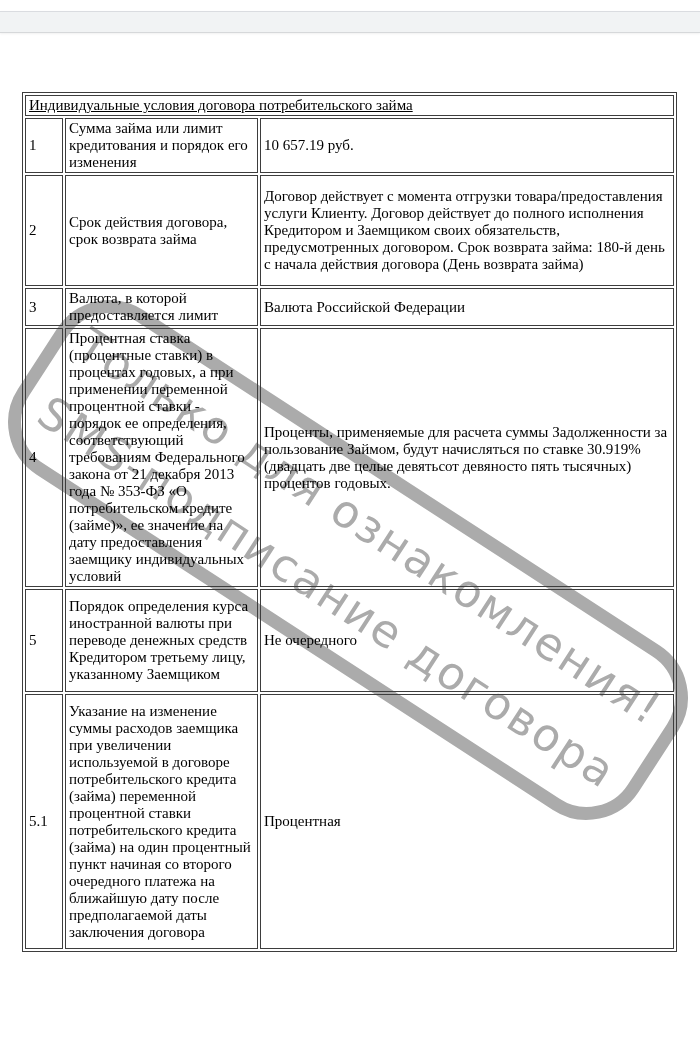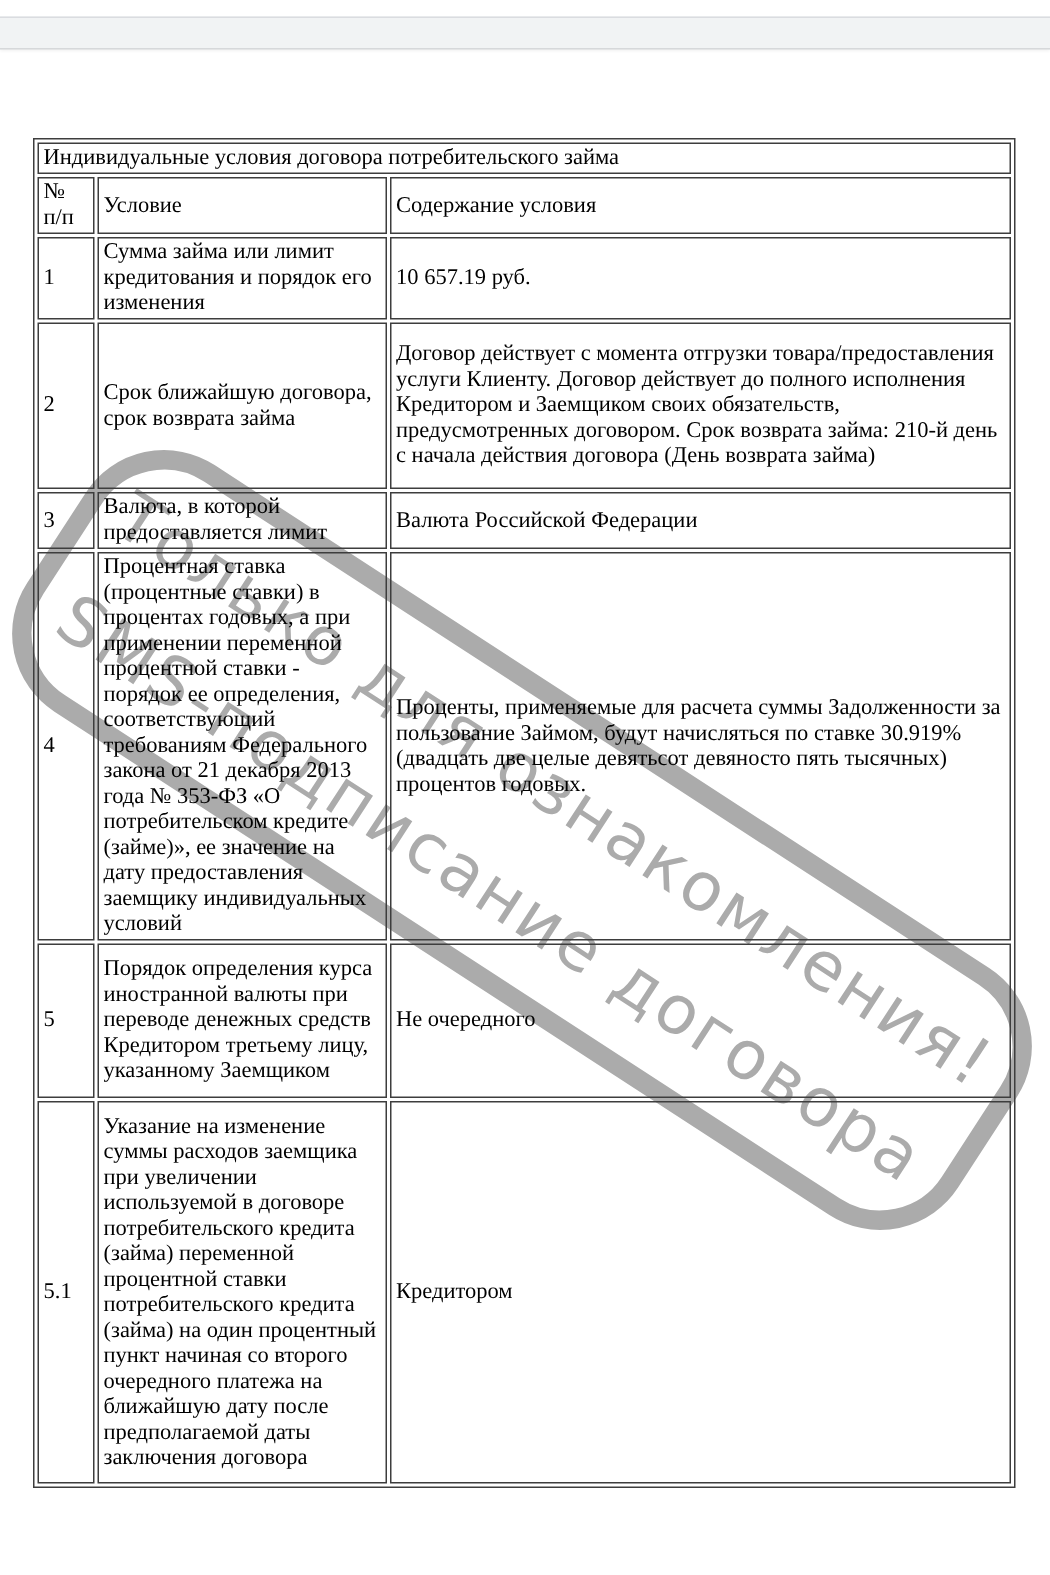--- a/index.html
+++ b/index.html
@@ -27,21 +27,21 @@
     position:absolute;left:22px;top:92px;width:655px;z-index:2;
     border-collapse:separate;border-spacing:2px;
     border:1px solid #3d3d3d;table-layout:fixed;background:transparent;
   }
   table.doc td,table.doc th{
     border:1px solid #3d3d3d;padding:1px 3px;
     font-size:15px;line-height:17px;vertical-align:middle;
     overflow:hidden;background:transparent;font-weight:normal;text-align:left;
     word-wrap:break-word;
   }
-  .title-cell{font-weight:bold;font-size:16px;line-height:19px;}
+  .title-cell{font-weight:bold;font-size:16px;line-height:19px;text-decoration:underline;}
   .hdr{text-align:center;}
   .num-cell{vertical-align:middle;}
 </style>
 </head>
 <body>
 
 <div class="screen">
 
   <div class="topbar"></div>
 
@@ -53,51 +53,46 @@
   <table class="doc">
     <colgroup>
         <col style="width:38px">
         <col style="width:193px">
         <col>
       </colgroup>
     <tbody>
         <tr style="height:21px">
       <td colspan="3" class="title-cell">Индивидуальные условия договора потребительского займа</td>
     </tr>
-    <tr style="height:36px">
-      <th class="hdr">№ п/п</th>
-      <th class="hdr">Условие</th>
-      <th class="hdr">Содержание условия</th>
-    </tr>
     <tr style="height:51px">
       <td class="num-cell">1</td>
       <td>Сумма займа или лимит кредитования и порядок его изменения</td>
       <td>10 657.19 руб.</td>
     </tr>
     <tr style="height:111px">
       <td class="num-cell">2</td>
-      <td>Срок ближайшую договора, срок возврата займа</td>
-      <td>Договор действует с момента отгрузки товара/предоставления услуги Клиенту. Договор действует до полного исполнения Кредитором и Заемщиком своих обязательств, предусмотренных договором. Срок возврата займа: 210-й день с начала действия договора (День возврата займа)</td>
+      <td>Срок действия договора, срок возврата займа</td>
+      <td>Договор действует с момента отгрузки товара/предоставления услуги Клиенту. Договор действует до полного исполнения Кредитором и Заемщиком своих обязательств, предусмотренных договором. Срок возврата займа: 180-й день с начала действия договора (День возврата займа)</td>
     </tr>
     <tr style="height:36px">
       <td class="num-cell">3</td>
       <td>Валюта, в которой предоставляется лимит</td>
       <td>Валюта Российской Федерации</td>
     </tr>
     <tr style="height:257px">
       <td class="num-cell">4</td>
       <td>Процентная ставка (процентные ставки) в процентах годовых, а при применении переменной процентной ставки - порядок ее определения, соответствующий требованиям Федерального закона от 21 декабря 2013 года № 353-ФЗ «О потребительском кредите (займе)», ее значение на дату предоставления заемщику индивидуальных условий</td>
       <td>Проценты, применяемые для расчета суммы Задолженности за пользование Займом, будут начисляться по ставке 30.919% (двадцать две целые девятьсот девяносто пять тысячных) процентов годовых.</td>
     </tr>
     <tr style="height:103px">
       <td class="num-cell">5</td>
       <td>Порядок определения курса иностранной валюты при переводе денежных средств Кредитором третьему лицу, указанному Заемщиком</td>
       <td>Не очередного</td>
     </tr>
     <tr style="height:255px">
       <td class="num-cell">5.1</td>
       <td>Указание на изменение суммы расходов заемщика при увеличении используемой в договоре потребительского кредита (займа) переменной процентной ставки потребительского кредита (займа) на один процентный пункт начиная со второго очередного платежа на ближайшую дату после предполагаемой даты заключения договора</td>
-      <td>Кредитором</td>
+      <td>Процентная</td>
     </tr>
   </tbody>
     </table>
 
 </div>
 
 </body></html>

